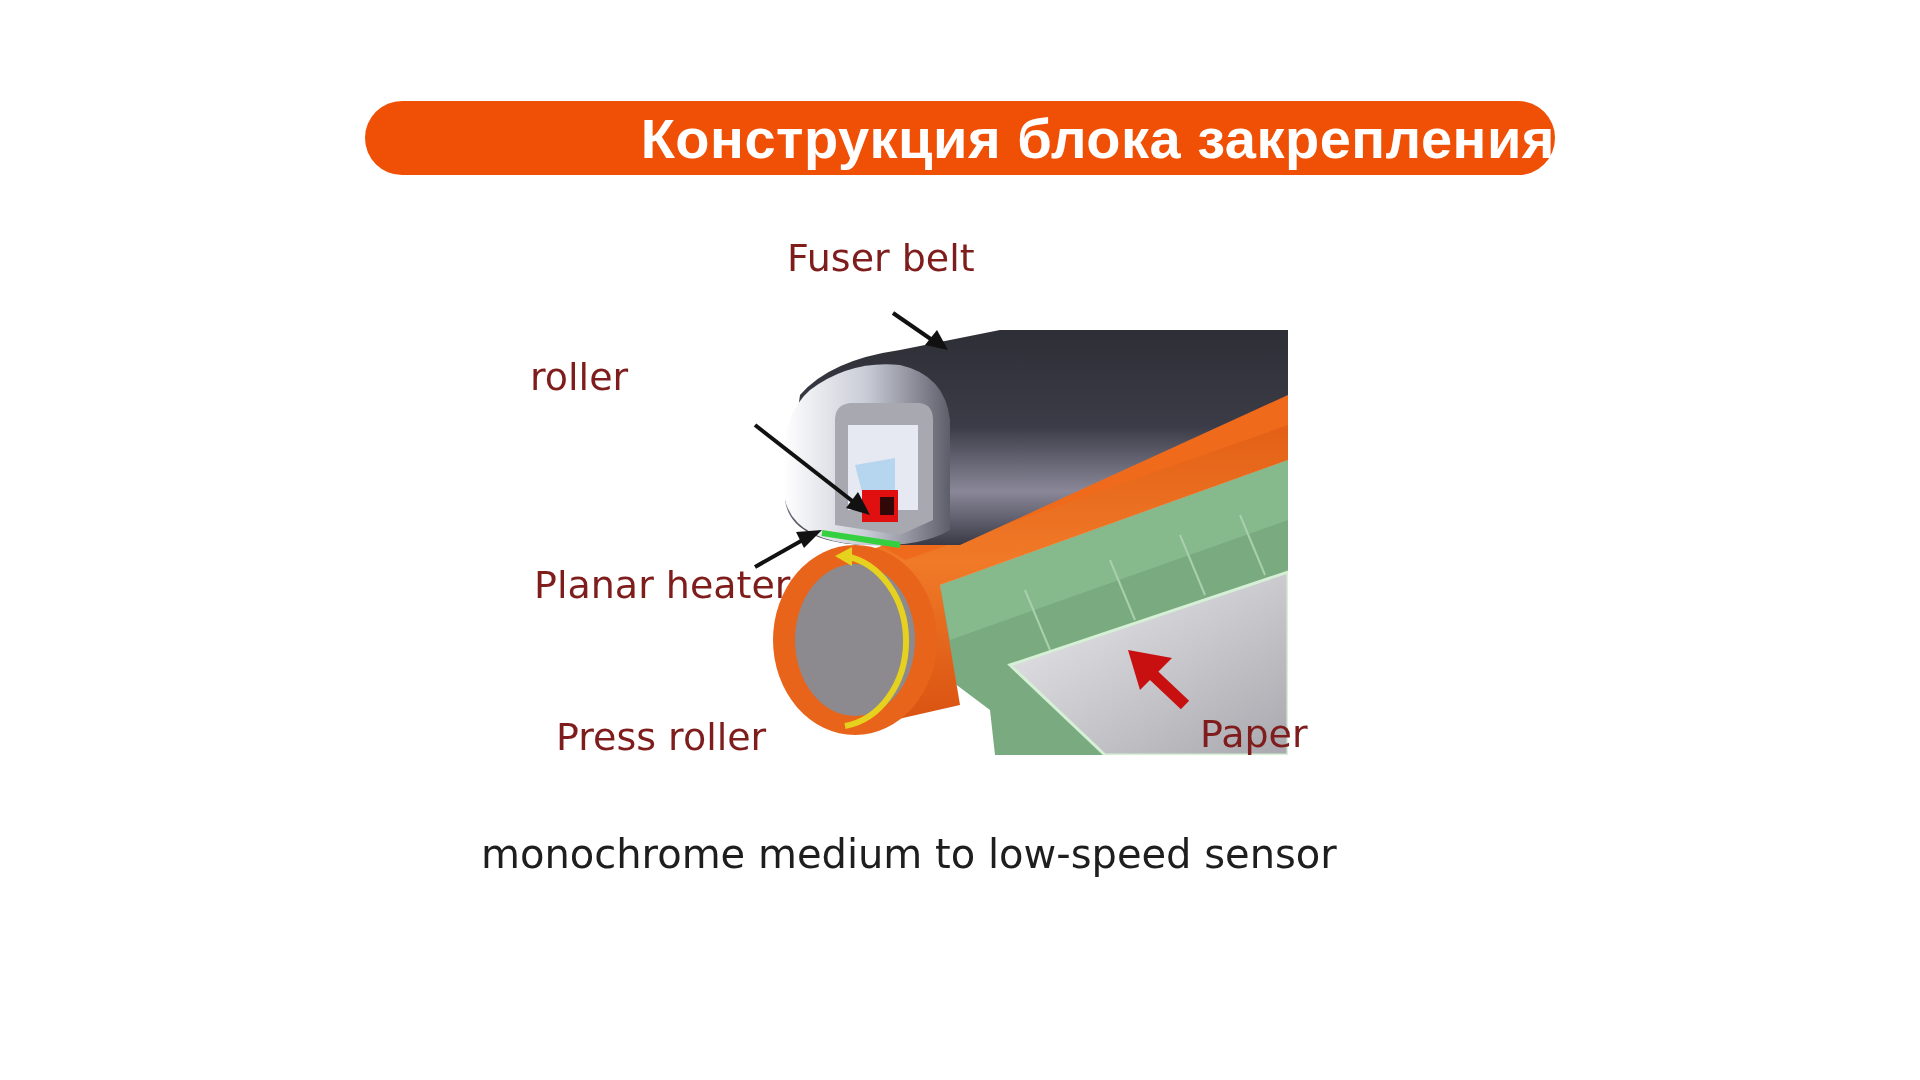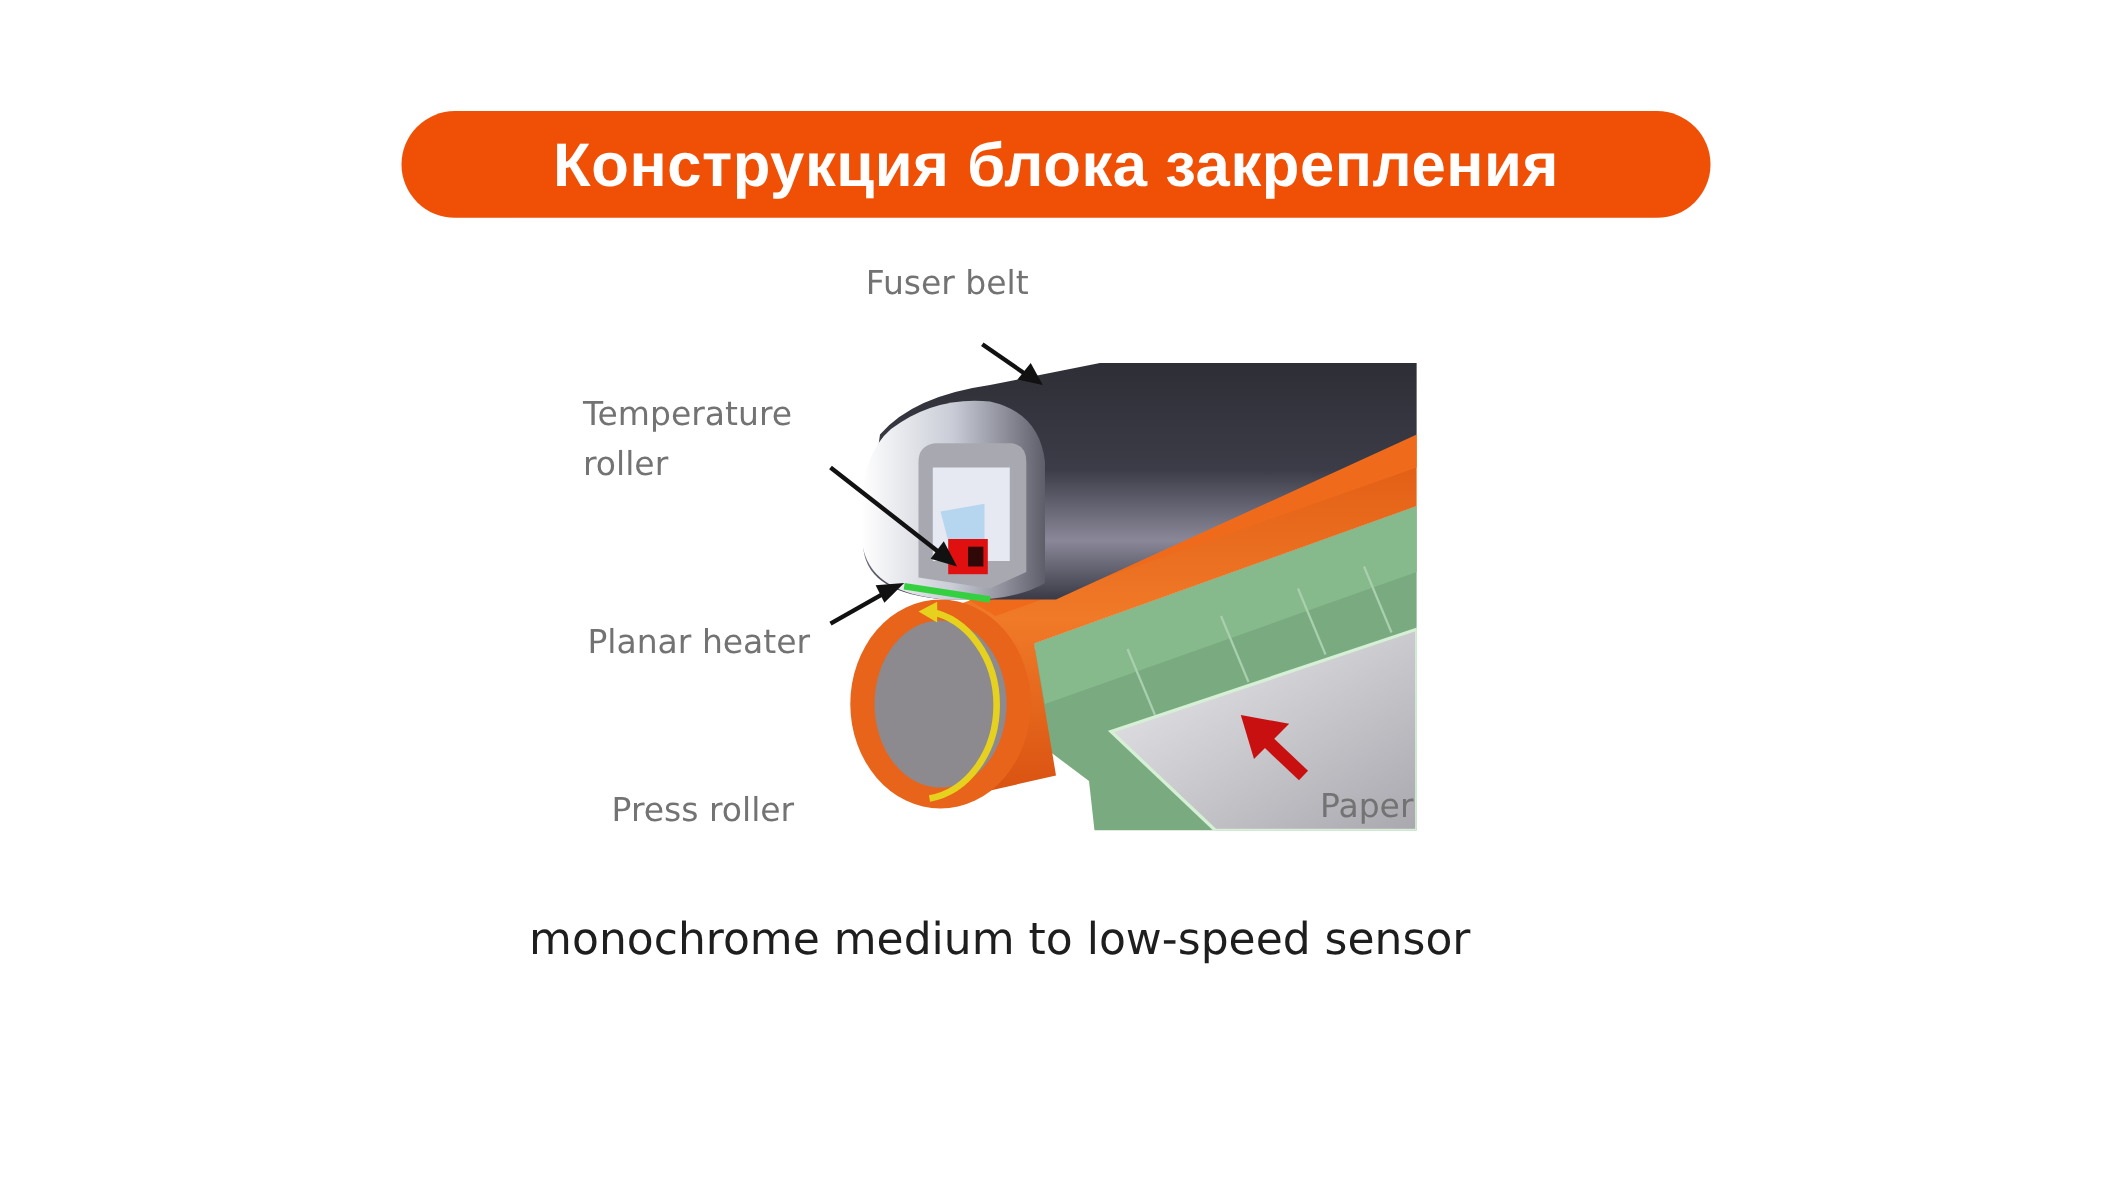--- a/index.html
+++ b/index.html
@@ -1,30 +1,30 @@
 <!DOCTYPE html>
 <html><head>
   <meta charset="utf-8">
   <style>
     html, body { margin: 0; padding: 0; background: #ffffff; }
     body { width: 1920px; height: 1080px; position: relative; overflow: hidden;
            font-family: "DejaVu Sans", sans-serif; }
     .title-pill {
-      position: absolute; left: 365px; top: 101px; width: 1190px; height: 97px;
+      position: absolute; left: 365px; top: 101px; width: 1190px; height: 74px;
       background: #F05006; border-radius: 49px;
-      display: flex; align-items: center; justify-content: center;
+      display: flex; align-items: center; justify-content: flex-end;
     }
     .title-text {
       color: #ffffff; font-family: "Liberation Sans", sans-serif; font-weight: 700;
       font-size: 56px; letter-spacing: 0.5px; white-space: nowrap;
     }
     .diagram { position: absolute; left: 0; top: 0; width: 1920px; height: 1080px; }
     .label {
-      position: absolute; color: #737373; font-family: "DejaVu Sans", sans-serif;
-      font-size: 30px; line-height: 44px; white-space: nowrap;
+      position: absolute; color: #7f1d1d; font-family: "DejaVu Sans", sans-serif;
+      font-size: 38px; line-height: 44px; white-space: nowrap;
     }
     .caption {
       position: absolute; left: 481px; top: 826px; color: #1e1e1e;
       font-family: "DejaVu Sans", sans-serif; font-size: 40px; line-height: 56px;
     }
     .caption div { white-space: nowrap; }
   </style>
 </head>
 <body>
 
@@ -108,21 +108,20 @@
       <line x1="755" y1="425" x2="860" y2="507"></line>
       <polygon points="870,515 846,508 858,492" stroke="none"></polygon>
       <line x1="755" y1="567" x2="808" y2="537"></line>
       <polygon points="822,530 804,548 796,532" stroke="none"></polygon>
     </g>
   </g>
 </svg>
 
 <div class="label" style="left:787px; top:236px;">Fuser belt</div>
 <div class="label" style="left:530px; top:354px; line-height:46px;">
-  <div>Temperature</div>
   <div>roller</div>
 </div>
 <div class="label" style="left:496px; top:563px;margin-left:38px;">Planar heater</div>
 <div class="label" style="left:556px; top:715px;">Press roller</div>
 <div class="label" style="left:1200px; top:712px;">Paper</div>
 
 <div class="caption">
   <div>monochrome medium to low-speed sensor</div>
 </div>
 

